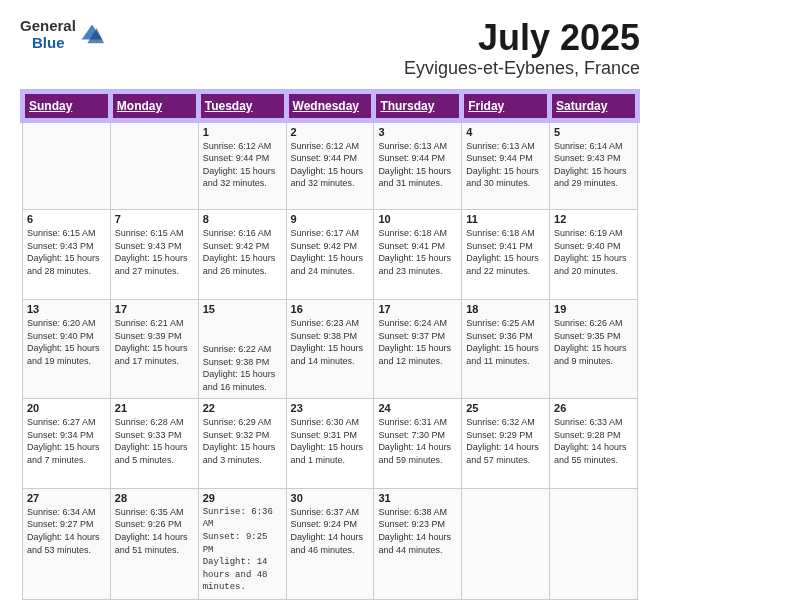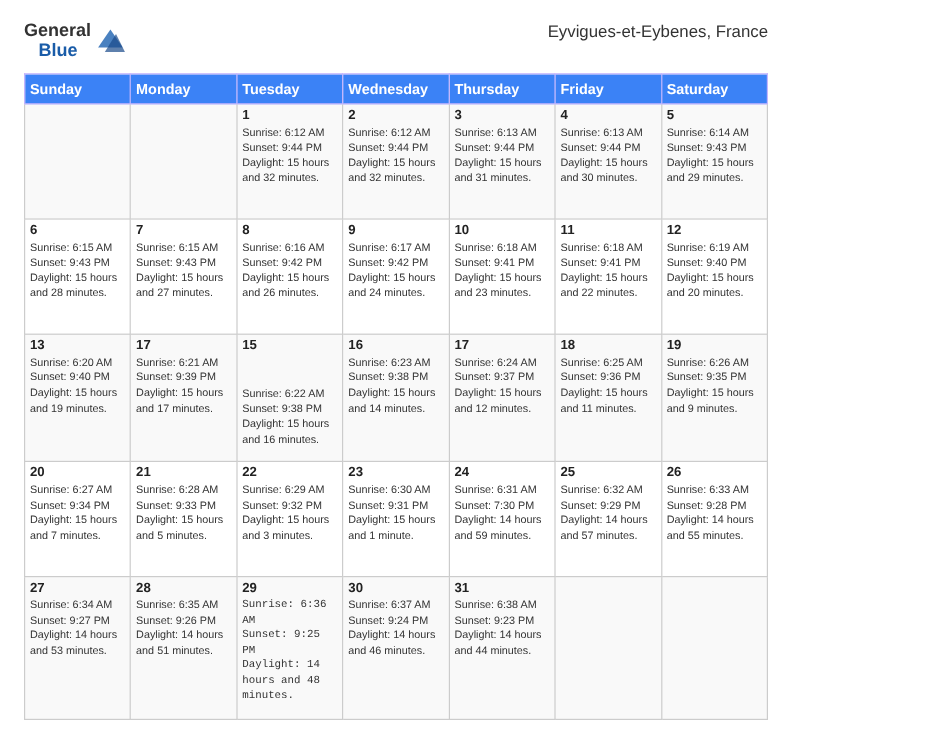--- a/index.html
+++ b/index.html
@@ -53,36 +53,37 @@
     .title-block {
       text-align: right;
     }
     .month-title {
       font-size: 36px;
       font-weight: bold;
       color: #1a1a1a;
       line-height: 1.1;
     }
     .location-title {
-      font-size: 14px;
+      font-size: 18px;
       color: #333;
     }
     .calendar {
       width: 100%;
       border-collapse: collapse;
       flex: 1;
     }
     .calendar thead tr th {
-      background-color: #3b82f6;
+      background-color: #701a75;
       color: #fff;
       font-size: 12px;
       font-weight: bold;
       padding: 5px 4px;
       text-align: left;
-      border: 1px solid #c4b5fd;
+      border: 5px solid #c4b5fd;
+      text-decoration: underline;
     }
     .calendar tbody tr td {
       border: 1px solid #ccc;
       vertical-align: top;
       padding: 3px 4px;
       width: calc(100% / 7);
       font-size: 9.5px;
       color: #222;
       background: #fff;
       height: 88px;
@@ -111,20 +112,21 @@
       <div class="logo-text">
         <span class="logo-general">General</span>
         <span class="logo-blue">Blue</span>
       </div>
       <svg class="logo-icon" viewBox="0 0 30 30" xmlns="http://www.w3.org/2000/svg">
         <polygon points="4,22 15,6 26,22" fill="#2a6bb5" opacity="0.85"></polygon>
         <polygon points="10,26 20,10 28,26" fill="#1a4a8a" opacity="0.7"></polygon>
       </svg>
     </div>
     <div class="title-block">
+      <div class="month-title">July 2025</div>
       <div class="location-title">Eyvigues-et-Eybenes, France</div>
     </div>
   </div>
 
   <table class="calendar">
     <thead>
       <tr>
       <th>Sunday</th>
           <th>Monday</th>
           <th>Tuesday</th>

